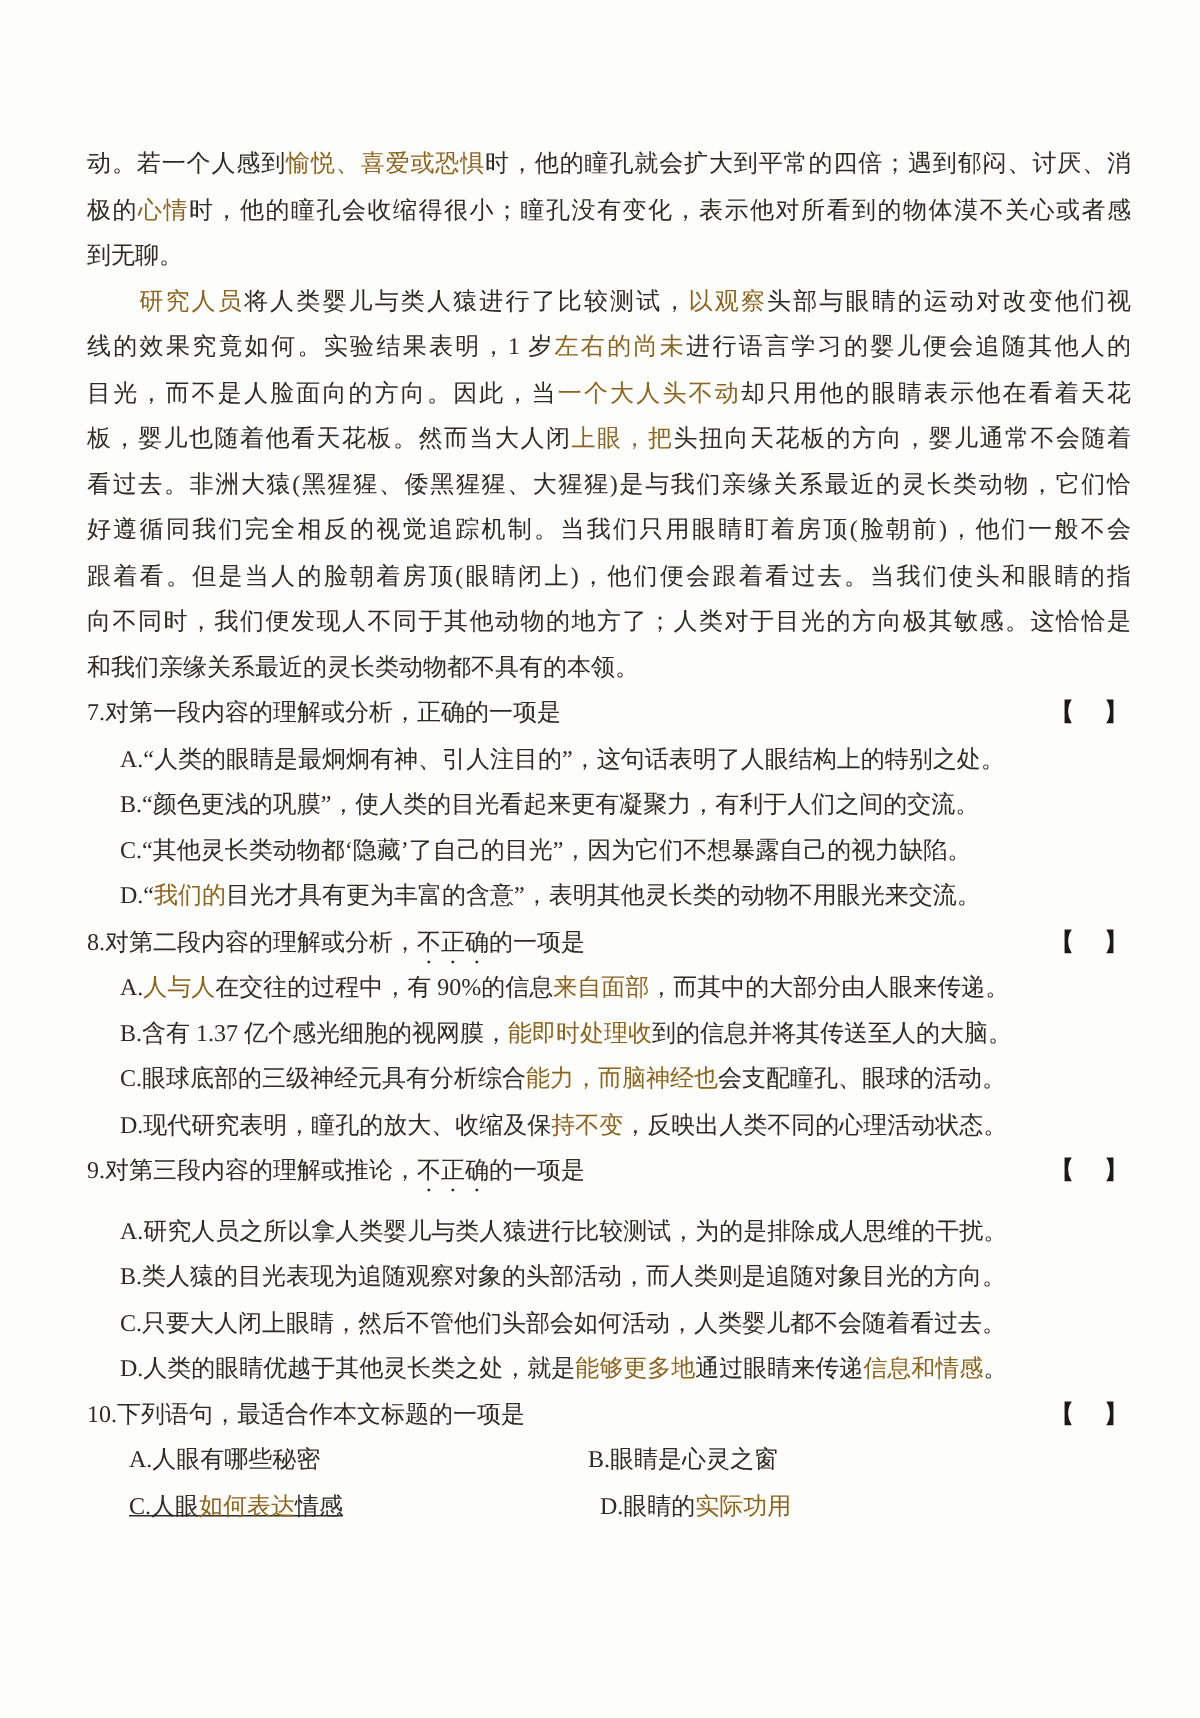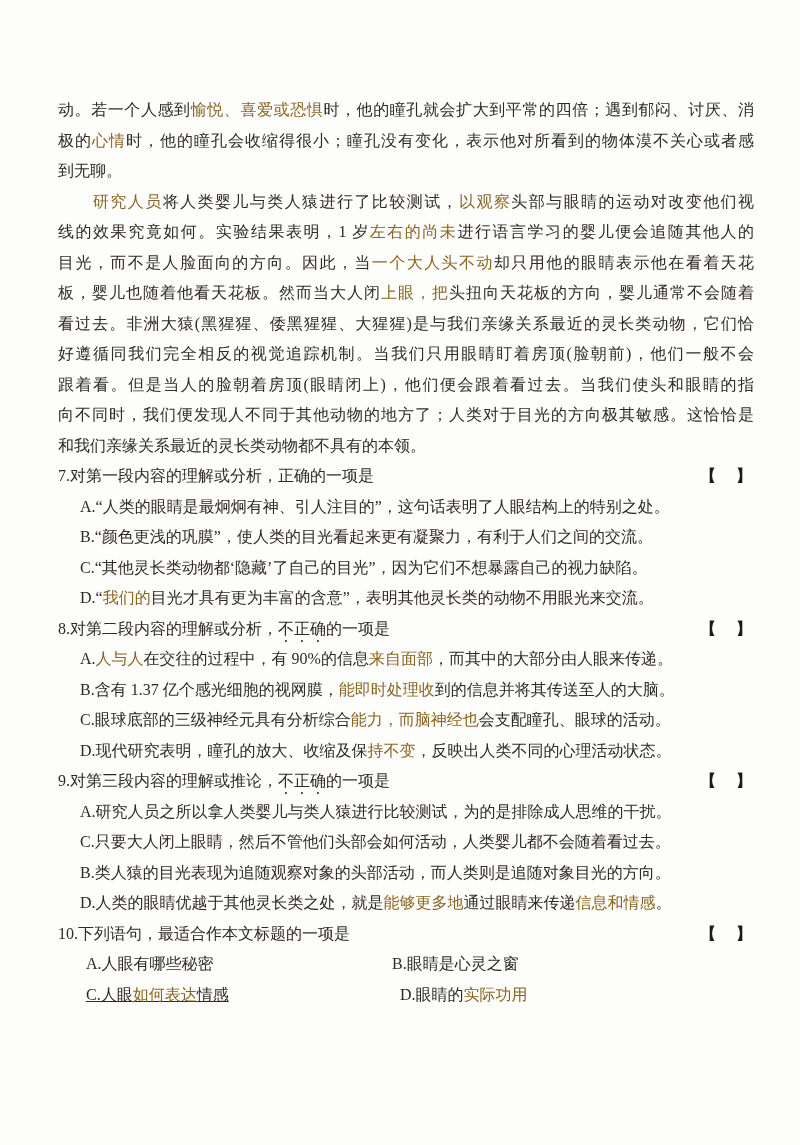--- a/index.html
+++ b/index.html
@@ -86,23 +86,23 @@
         <span class="bracket">【　】</span>
       </div>
       <div class="line" style="padding-left: 22px;"><span>A.</span><span class="b">人与人</span><span>在交往的过程中，有 90%的信息</span><span class="b">来自面部</span><span>，而其中的大部分由人眼来传递。</span></div>
       <div class="line" style="padding-left: 22px;"><span>B.含有 1.37 亿个感光细胞的视网膜，</span><span class="b">能即时处理收</span><span>到的信息并将其传送至人的大脑。</span></div>
       <div class="line" style="padding-left: 22px;"><span>C.眼球底部的三级神经元具有分析综合</span><span class="b">能力，而脑神经也</span><span>会支配瞳孔、眼球的活动。</span></div>
       <div class="line" style="padding-left: 22px;"><span>D.现代研究表明，瞳孔的放大、收缩及保</span><span class="b">持不变</span><span>，反映出人类不同的心理活动状态。</span></div>
       <div class="line q">
         <span><span>9.对第三段内容的理解或推论，</span><span class="em">不正确</span><span>的一项是</span></span>
         <span class="bracket">【　】</span>
       </div>
-      <div class="line" style="padding-left: 22px;"><span>A.研究人员之所以拿人类婴儿与类人猿进行比较测试，为的是排除成人思维的干扰。</span></div>
+      <div class="line" style="padding-left: 22px; margin-top: 10px;"><span>A.研究人员之所以拿人类婴儿与类人猿进行比较测试，为的是排除成人思维的干扰。</span></div>
+      <div class="line" style="padding-left: 22px;"><span>B.类人猿的目光表现为追随观察对象的头部活动，而人类则是追随对象目光的方向。</span></div>
       <div class="line" style="padding-left: 22px;"><span>C.只要大人闭上眼睛，然后不管他们头部会如何活动，人类婴儿都不会随着看过去。</span></div>
-      <div class="line" style="padding-left: 22px;"><span>B.类人猿的目光表现为追随观察对象的头部活动，而人类则是追随对象目光的方向。</span></div>
       <div class="line" style="padding-left: 22px;"><span>D.人类的眼睛优越于其他灵长类之处，就是</span><span class="b">能够更多地</span><span>通过眼睛来传递</span><span class="b">信息和情感</span><span>。</span></div>
       <div class="line q">
         <span><span>10.下列语句，最适合作本文标题的一项是</span></span>
         <span class="bracket">【　】</span>
       </div>
       <div class="line pair" style="padding-left: 28px;"><span>A.人眼有哪些秘密</span><span class="col2" style="left: 334px;"><span>B.眼睛是心灵之窗</span></span></div>
       <div class="line pair" style="padding-left: 28px; text-decoration: underline;"><span>C.人眼</span><span class="b">如何表达</span><span>情感</span><span class="col2" style="left: 342px;"><span>D.眼睛的</span><span class="b">实际功用</span></span></div>
     </div>
 </div>
 

